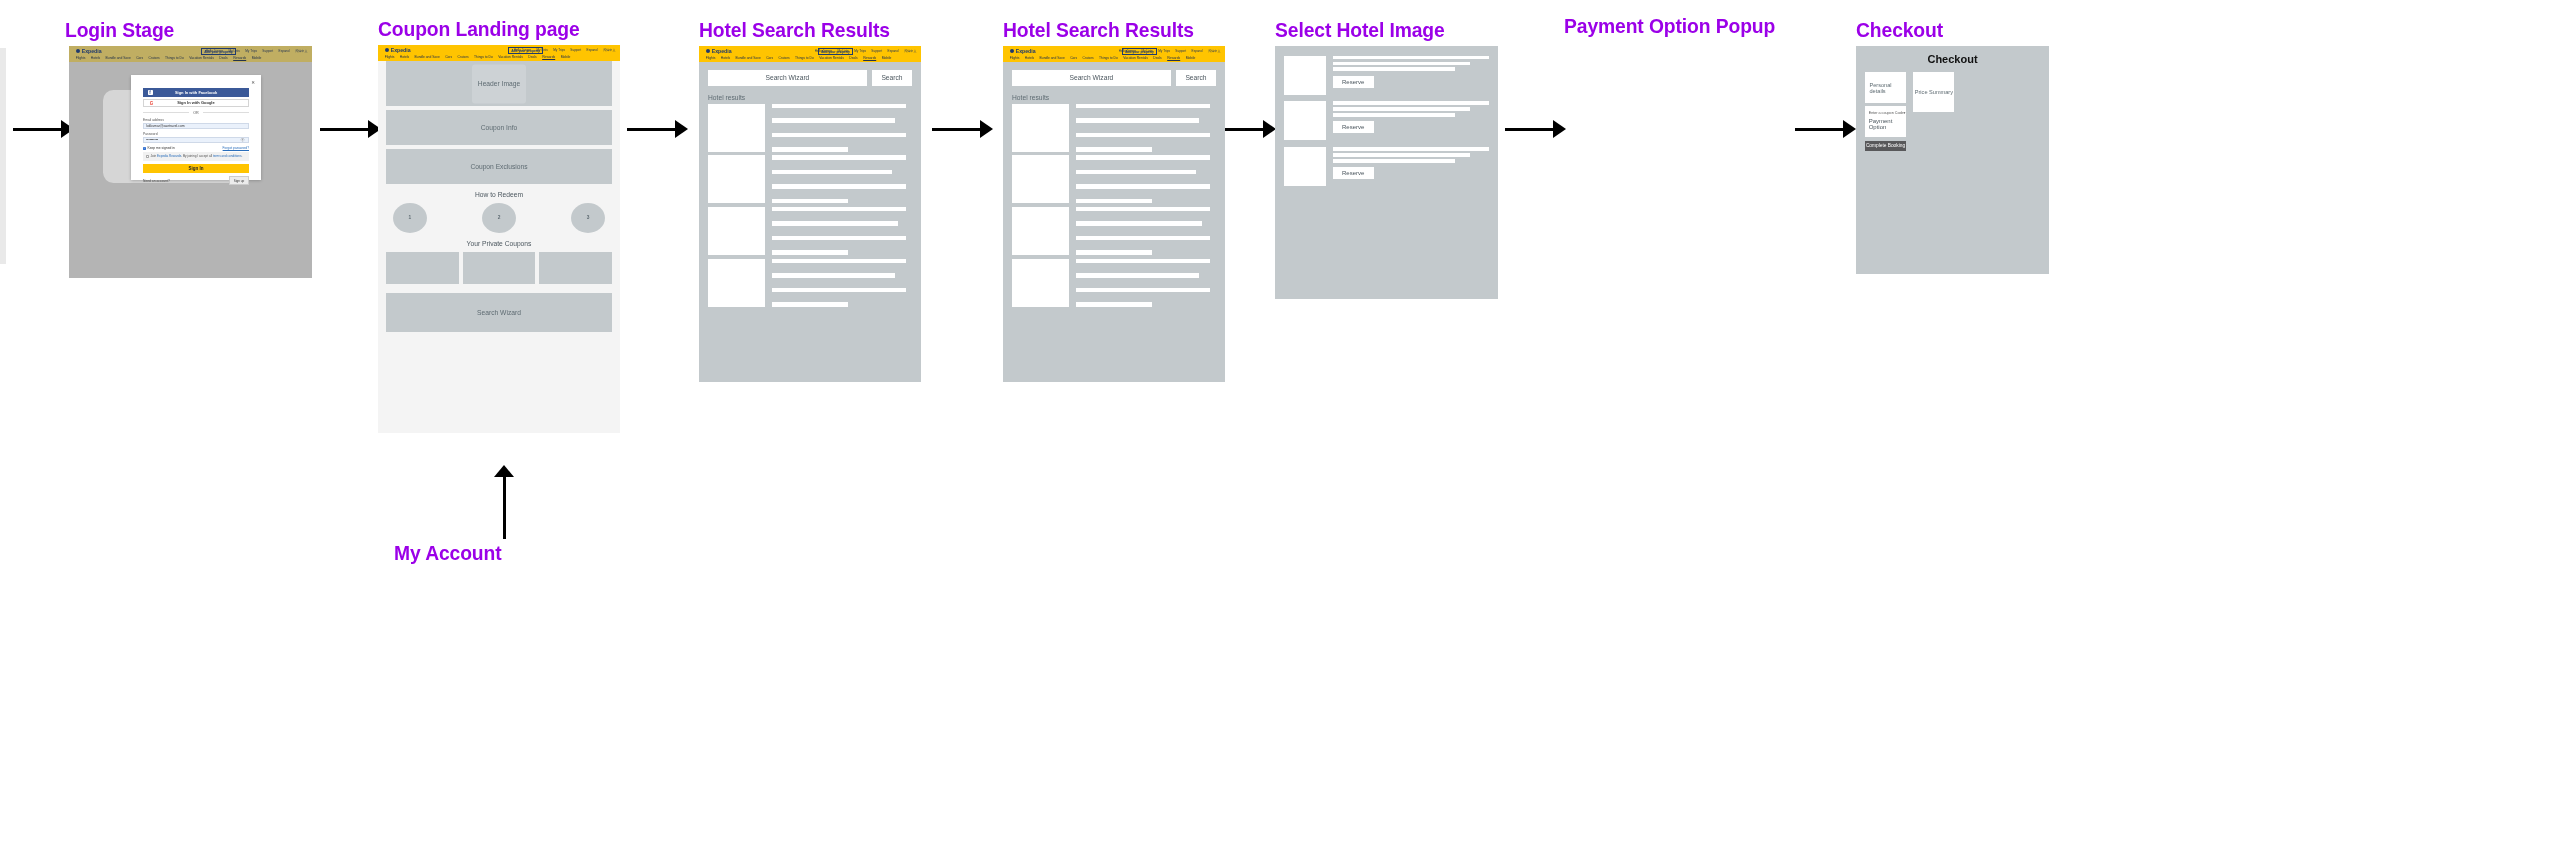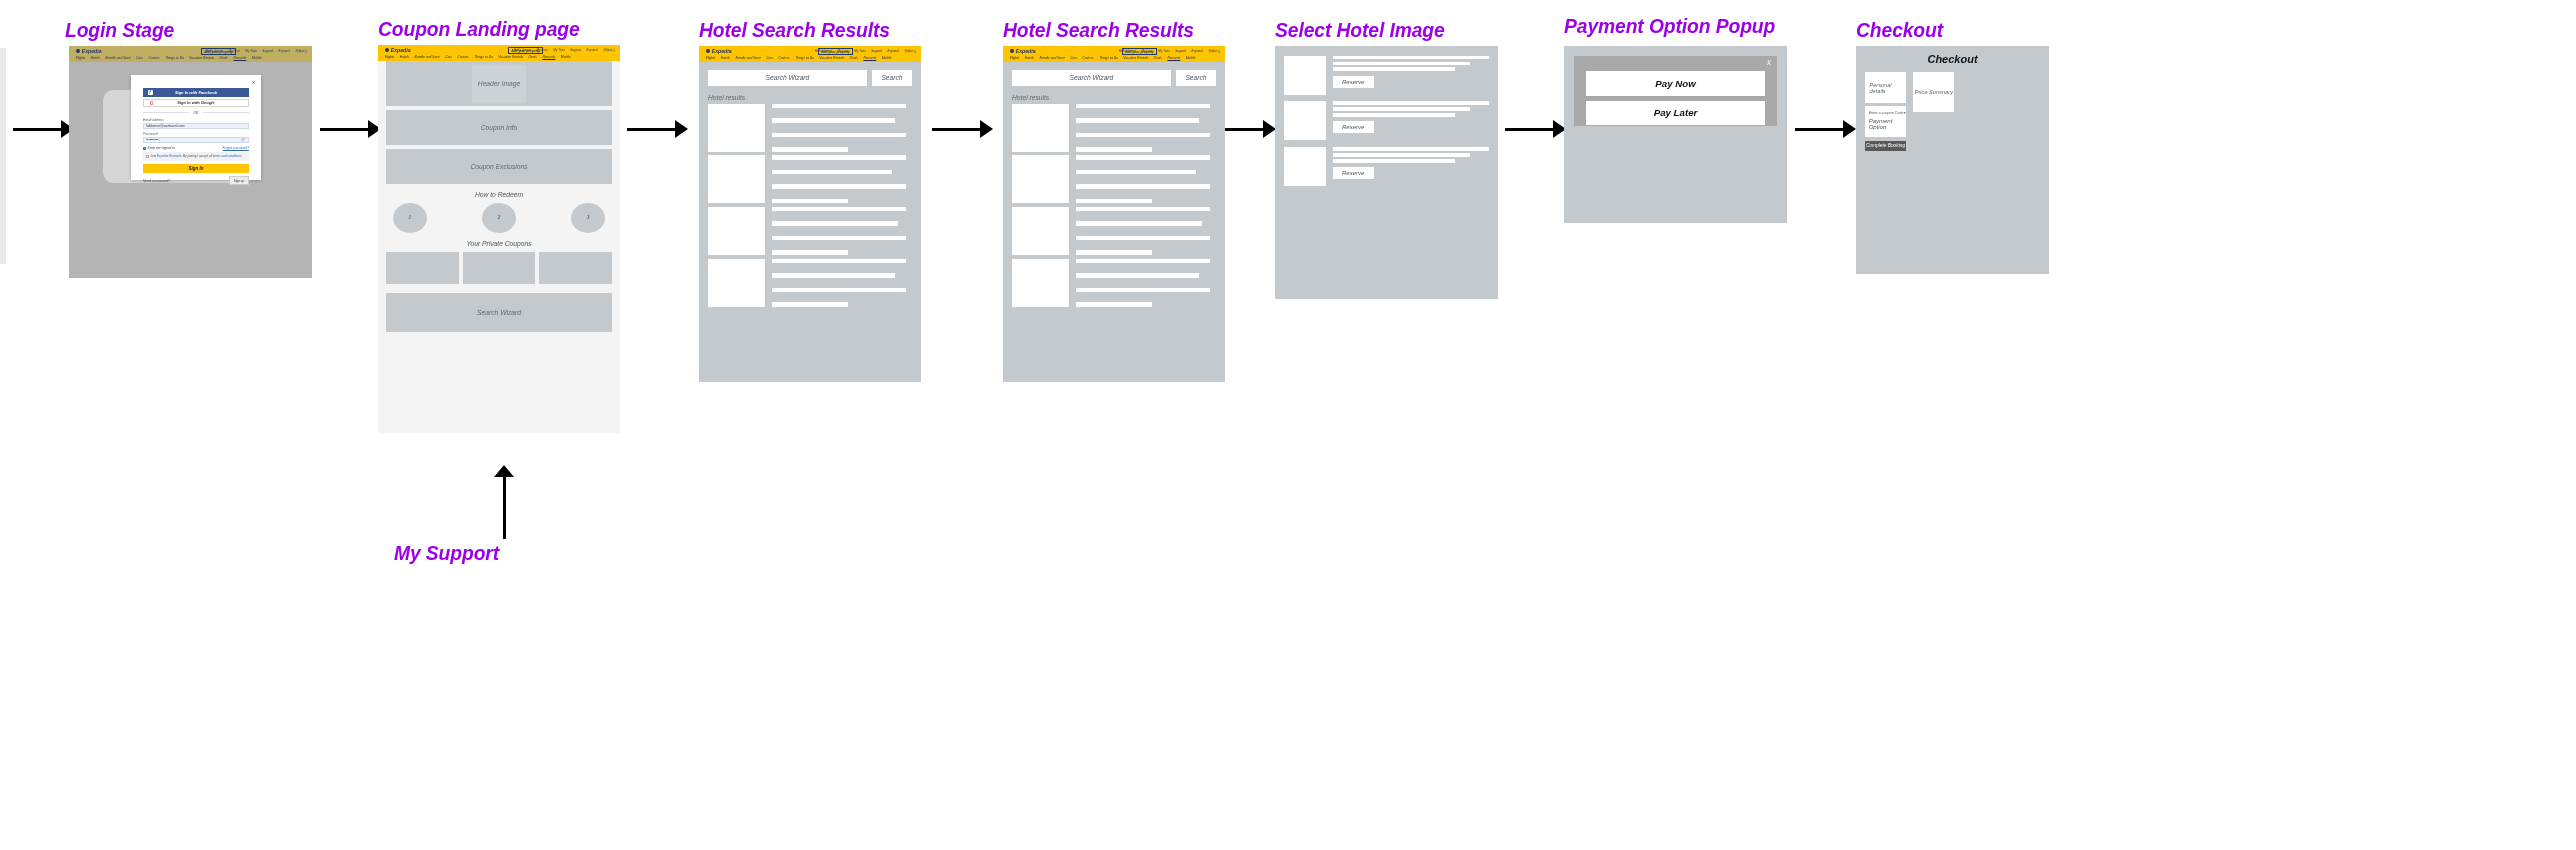--- a/index.html
+++ b/index.html
@@ -2,21 +2,21 @@
 <html style="font-size:12px"><head>
 <meta charset="utf-8">
 <style>
   * { box-sizing: border-box; margin: 0; padding: 0; }
   html, body {
     width: 2576px; height: 850px;
     background: #ffffff;
     font-family: "Liberation Sans", sans-serif;
     overflow: hidden;
   }
-  #canvas { position: relative; width: 2576px; height: 850px; font-style: italic; }
+  #canvas { position: relative; width: 2576px; height: 850px; }
 
   .stage-title {
     position: absolute;
     color: #9b00e8;
     font-weight: bold;
     font-size: 19.3px;
     letter-spacing: -0.1px;
     white-space: nowrap;
   }
 
@@ -597,44 +597,35 @@
           <div class="room-line" style="width:100%"></div>
           <div class="room-line" style="width:88%"></div>
           <div class="room-line" style="width:78%"></div>
           <div class="btn-reserve">Reserve</div>
         </div>
       </div>
     </div>
   </div>
 
   <div class="stage-title" style="left:1564px; top:16.4px;">Payment Option Popup</div>
-  <div class="panel" style="left:1564px; top:46px; width:223px; height:177px;">
-    <div class="pay-body">
-      <div class="pay-dialog">
-        <div class="pay-x">X</div>
-        <div class="pay-btn now">Pay Now</div>
-        <div class="pay-btn later">Pay Later</div>
-      </div>
-    </div>
-  </div>
 
   <div class="stage-title" style="left:1856px; top:20px;">Checkout</div>
   <div class="panel" style="left:1856px; top:46px; width:193px; height:228px;">
     <div class="co-body">
       <div class="co-title">Checkout</div>
       <div class="co-grid">
         <div class="co-left">
           <div class="co-personal">Personal details</div>
           <div class="co-payment">
             <div class="co-coupon"><span>Enter a coupon Code</span><span>▾</span></div>
             <div class="co-payopt">Payment Option</div>
           </div>
           <div class="btn-complete">Complete Booking</div>
         </div>
         <div class="co-price">Price Summary</div>
       </div>
     </div>
   </div>
 
-  <div class="stage-title" style="left:394px; top:543px;">My Support</div>
+  <div class="stage-title" style="left:394px; top:543px;">My Account</div>
 
 </div>
 
 
 </body></html>

